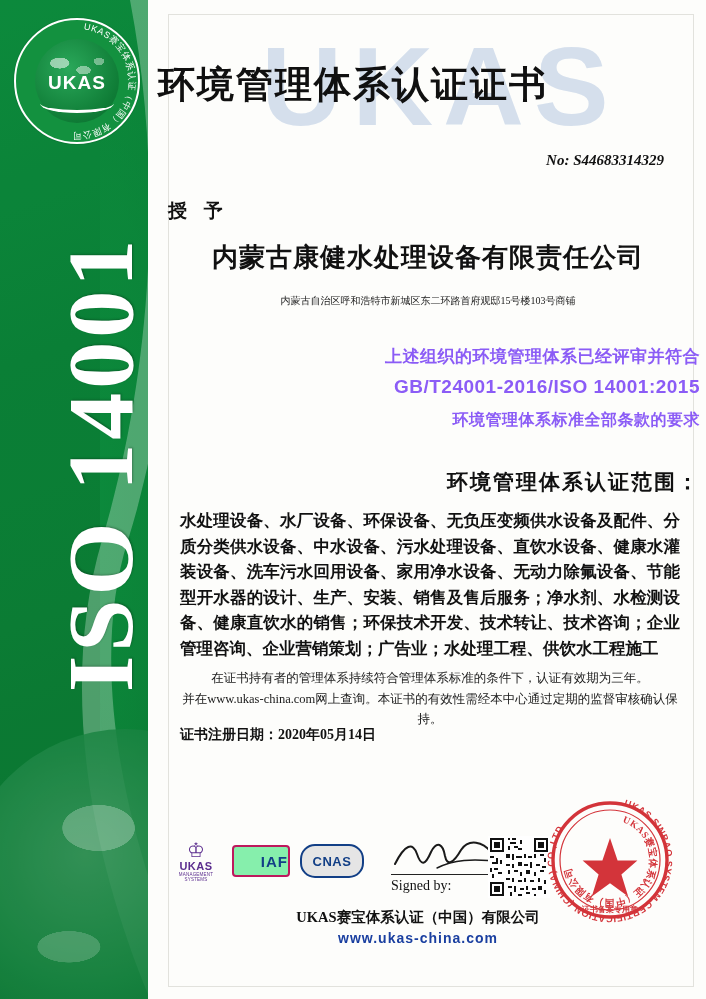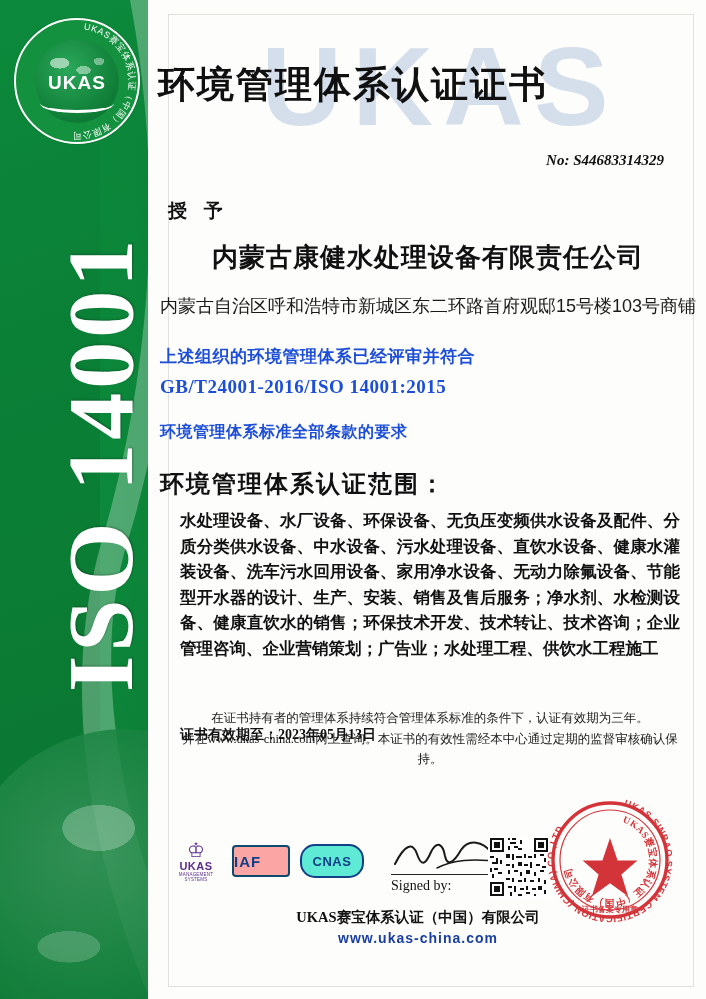--- a/index.html
+++ b/index.html
@@ -219,63 +219,63 @@
     letter-spacing: 1px;
     color: #111;
     z-index: 7;
   }
 
   .company-address {
     position: absolute;
     left: 150px; top: 294px;
     width: 556px;
     text-align: center;
-    font-family: Liberation Sans, sans-serif;
-    font-size: 18px;
+    font-family: Liberation Serif, serif;
+    font-size: 10px;
     color: #1a1a1a;
     z-index: 7;
   }
 
   .std-block {
     position: absolute;
     left: 160px; top: 345px;
     width: 540px;
-    text-align: left;
-    z-index: 7;
-    color: #1d4ed8;
+    text-align: right;
+    z-index: 7;
+    color: #8b5cf6;
   }
   .std-line1 {
     font-family: "Liberation Serif", serif;
     font-weight: bold;
     font-size: 17px;
     letter-spacing: 0.5px;
     margin-bottom: 8px;
   }
   .std-line2 {
-    font-family: Liberation Serif, serif;
+    font-family: Liberation Sans, sans-serif;
     font-weight: bold;
     font-size: 19px;
     letter-spacing: 0.5px;
-    margin-bottom: 24px;
+    margin-bottom: 12px;
   }
   .std-line3 {
     font-family: "Liberation Serif", serif;
     font-weight: bold;
     font-size: 16px;
     letter-spacing: 0.5px;
   }
 
   .scope-title {
     position: absolute;
     left: 160px; top: 468px;
     width: 540px;
-    text-align: left;
-    font-family: "Liberation Serif", serif;
-    font-weight: bold;
-    font-size: 24px;
+    text-align: right;
+    font-family: "Liberation Serif", serif;
+    font-weight: bold;
+    font-size: 21px;
     letter-spacing: 2px;
     color: #111;
     z-index: 7;
   }
 
   .scope-body {
     position: absolute;
     left: 180px; top: 508px;
     width: 500px;
     font-family: "Liberation Serif", serif;
@@ -291,21 +291,20 @@
   .note-block {
     position: absolute;
     left: 180px; top: 668px;
     width: 500px;
     font-family: "Liberation Serif", serif;
     font-size: 12.5px;
     line-height: 1.65;
     color: #1a1a1a;
     text-align: center;
     z-index: 7;
-    margin-top: 40px;
   }
 
   .dates-row {
     position: absolute;
     left: 180px; top: 726px;
     width: 505px;
     display: flex;
     justify-content: space-between;
     font-family: "Liberation Serif", serif;
     font-weight: bold;
@@ -341,45 +340,45 @@
     letter-spacing: 0.5px;
   }
   .mini-ukas .sub {
     font-family: "Liberation Sans", sans-serif;
     font-size: 4.5px;
     color: #5b2d8e;
     letter-spacing: 0.2px;
   }
   .iaf-badge {
     width: 54px; height: 28px;
-    border: 2px solid #0c4a6e;
+    border: 2px solid #be185d;
     border-radius: 4px;
     display: flex;
     align-items: center;
-    justify-content: flex-start;
+    justify-content: flex-end;
     font-family: "Liberation Sans", sans-serif;
     font-weight: bold;
     font-size: 15px;
     color: #123f86;
     letter-spacing: 1px;
-    background: #fca5a5;
+    background: #86efac;
   }
   .cnas-badge {
     width: 60px; height: 30px;
     border: 2px solid #123f86;
     border-radius: 15px;
     display: flex;
     align-items: center;
     justify-content: center;
     font-family: "Liberation Sans", sans-serif;
     font-weight: bold;
     font-size: 13px;
     color: #123f86;
     letter-spacing: 0.5px;
-    background: #5eead4;
+    background: #e5e5e5;
   }
 
   
   .signature-area {
     position: absolute;
     left: 352px; top: 838px;
     width: 130px;
     z-index: 7;
     margin-left: 39px;
   }
@@ -493,21 +492,21 @@
   <div class="scope-title">环境管理体系认证范围：</div>
   <div class="scope-body">水处理设备、水厂设备、环保设备、无负压变频供水设备及配件、分质分类供水设备、中水设备、污水处理设备、直饮水设备、健康水灌装设备、洗车污水回用设备、家用净水设备、无动力除氟设备、节能型开水器的设计、生产、安装、销售及售后服务；净水剂、水检测设备、健康直饮水的销售；环保技术开发、技术转让、技术咨询；企业管理咨询、企业营销策划；广告业；水处理工程、供饮水工程施工</div>
 
   <div class="note-block">
     <div>在证书持有者的管理体系持续符合管理体系标准的条件下，认证有效期为三年。</div>
     <div>并在www.ukas-china.com网上查询。本证书的有效性需经本中心通过定期的监督审核确认保持。</div>
   </div>
 
   <div class="dates-row">
     <div>
-      <span>证书有效期至：</span><span>2023年05月13日</span>
+      <span>证书注册日期：</span><span>2020年05月14日</span>
     </div>
   </div>
 
   <div class="logo-row">
     <div class="mini-ukas">
       <div class="crown">♔</div>
       <div class="word">UKAS</div>
       <div class="sub">MANAGEMENT SYSTEMS</div>
     </div>
     <div class="iaf-badge">

